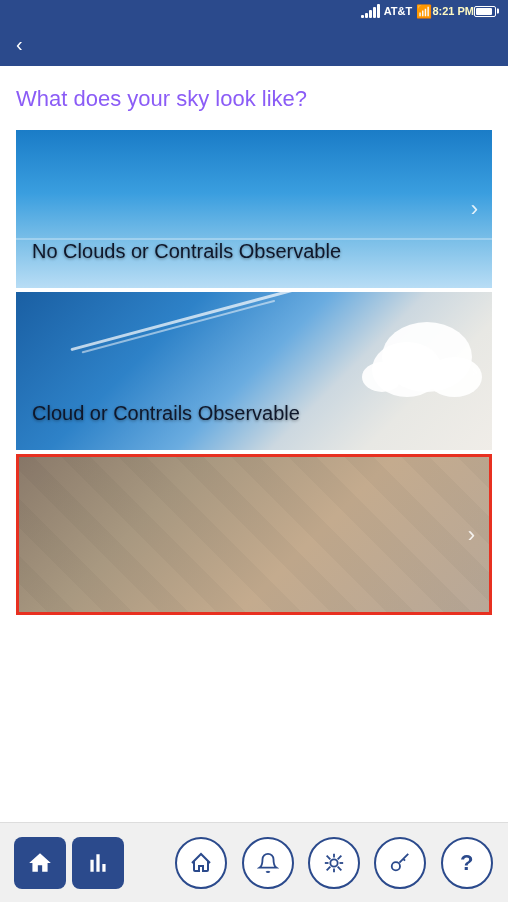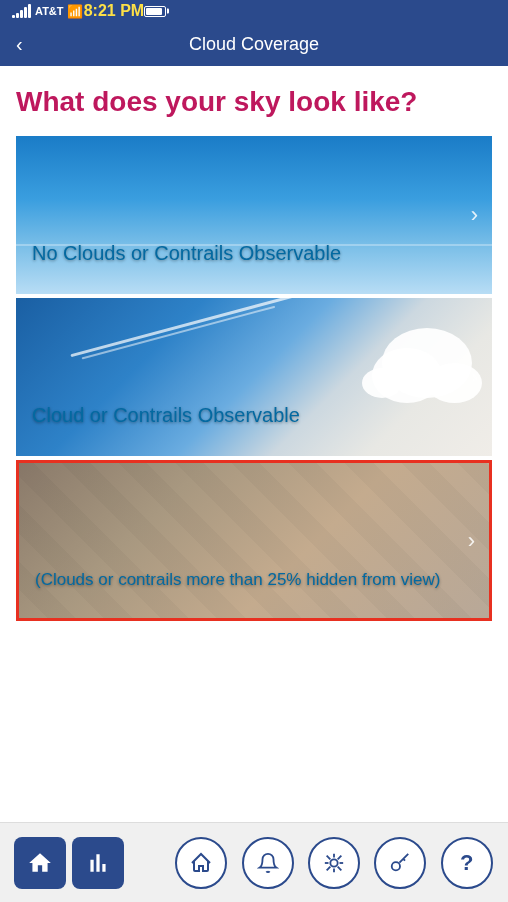--- a/index.html
+++ b/index.html
@@ -11,34 +11,34 @@
       overflow: hidden;
       position: relative;
     }
 
     
     .status-bar {
       background: #2b4a8c;
       height: 22px;
       display: flex;
       align-items: center;
-      justify-content: flex-start;
+      justify-content: flex-end;
       padding: 0 12px;
     }
     .status-left {
       display: flex;
       align-items: center;
       gap: 4px;
       color: white;
       font-size: 11px;
       font-weight: 600;
     }
     .status-center {
-      color: #fde047;
-      font-size: 16px;
+      color: #fef9c3;
+      font-size: 11px;
       font-weight: 600;
     }
     .status-right {
       display: flex;
       align-items: center;
       gap: 4px;
       color: white;
       font-size: 11px;
     }
 
@@ -64,46 +64,46 @@
       font-size: 18px;
       font-weight: 500;
     }
 
     
     .main-content {
       padding: 20px 16px 0 16px;
       background: #fff;
     }
     .page-question {
-      font-size: 28px;
-      font-weight: 700;
-      color: #be185d;
+      font-size: 22px;
+      font-weight: 400;
+      color: #8b5cf6;
       margin-bottom: 18px;
     }
 
     
     .option-card {
       width: 100%;
       height: 158px;
       position: relative;
       overflow: hidden;
       margin-bottom: 4px;
       cursor: pointer;
     }
     .option-card .card-bg {
       position: absolute;
       top: 0; left: 0; right: 0; bottom: 0;
     }
     .option-card .card-label {
       position: absolute;
-      bottom: 0;
+      bottom: 12px;
       left: 0;
       right: 0;
-      padding: 12px 48px 28px 16px;
-      color: #0369a1;
+      padding: 12px 48px 12px 16px;
+      color: #0f172a;
       font-size: 20px;
       font-weight: 500;
       line-height: 1.25;
       text-shadow: 0 1px 3px rgba(0,0,0,0.4);
     }
     .option-card .chevron {
       position: absolute;
       right: 14px;
       top: 50%;
       transform: translateY(-50%);
@@ -271,21 +271,20 @@
   <div class="status-center">8:21 PM</div>
   <div class="status-right">
     <div class="battery-icon">
       <div class="battery-fill"></div>
     </div>
   </div>
 </div>
 
 <div class="nav-bar">
   <span class="nav-back">‹</span>
-  <span class="nav-title">Cloud Coverage</span>
 </div>
 
 <div class="main-content">
   <div class="page-question">What does your sky look like?</div>
 
   <div class="option-card">
     <div class="card-bg sky-clear"></div>
 
     <div style="position:absolute;bottom:48px;left:0;right:0;height:2px;background:rgba(255,255,255,0.3);"></div>
     <div class="card-label">
@@ -310,21 +309,20 @@
     <span class="chevron" style="color:rgba(255,255,255,0.6);">›</span>
   </div>
 
   <div class="obscured-card-wrapper">
     <div class="option-card obscured-card" style="margin-bottom:0;">
       <div class="card-bg sky-obscured">
 
         <div style="position:absolute;top:0;left:0;right:0;bottom:0;background:repeating-linear-gradient(45deg,transparent,transparent 20px,rgba(0,0,0,0.03) 20px,rgba(0,0,0,0.03) 40px);"></div>
       </div>
       <div class="card-label">
-        <div style="font-size:17px;font-weight:400;">(Clouds or contrails more than 25% hidden from view)</div>
       </div>
       <span class="chevron">›</span>
     </div>
   </div>
 </div>
 
 <div class="bottom-nav">
   <div class="bottom-nav-left">
     <div class="nav-icon-filled">
       <svg width="26" height="26" viewBox="0 0 24 24" fill="white">

